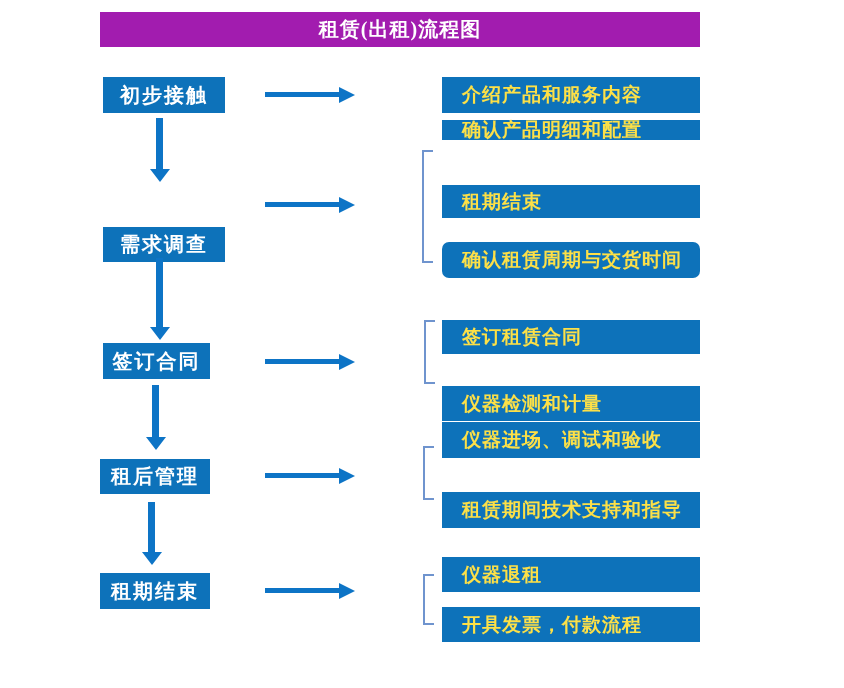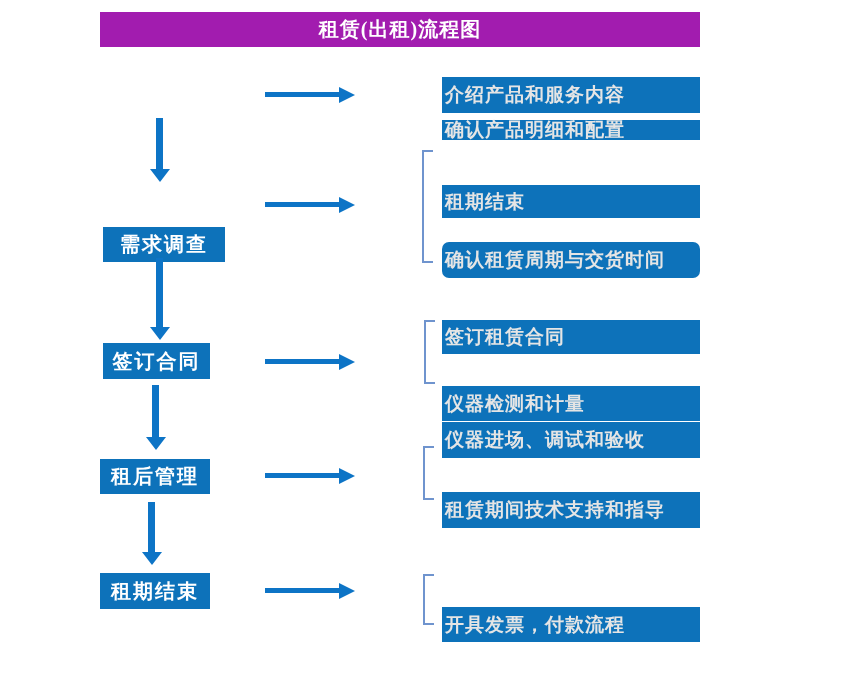--- a/index.html
+++ b/index.html
@@ -11,23 +11,23 @@
     position:absolute; left:100px; top:12px; width:600px; height:35px;
     background:#a21caf; color:#ffffff; font-weight:bold; font-size:20px;
     display:flex; align-items:center; justify-content:center; letter-spacing:1px;
   }
   .lbox {
     position:absolute; background:#0d72ba; color:#ffffff; font-weight:bold;
     font-size:20px; display:flex; align-items:center; justify-content:center;
     letter-spacing:2px; box-sizing:border-box;
   }
   .rbox {
-    position:absolute; left:442px; width:258px; background:#0d72ba; color:#e5e5e5;
+    position:absolute; left:442px; width:258px; background:#0d72ba; color:#fde047;
     font-weight:bold; font-size:19px; display:flex; align-items:center;
-    padding-left:3px; box-sizing:border-box; letter-spacing:1px; white-space:nowrap;
+    padding-left:20px; box-sizing:border-box; letter-spacing:1px; white-space:nowrap;
   }
   .varrow { position:absolute; width:7px; background:#0d74c6; }
   .varrow::after {
     content:""; position:absolute; top:100%; left:50%; transform:translateX(-50%);
     border-left:10px solid transparent; border-right:10px solid transparent;
     border-top:13px solid #0d74c6;
   }
   .harrow { position:absolute; width:74px; height:5px; background:#0d74c6; }
   .harrow::after {
     content:""; position:absolute; left:100%; top:50%; transform:translateY(-50%);
@@ -39,20 +39,21 @@
     border:2px solid #6f94ce; border-right:none; background:transparent;
   }
 </style>
 </head>
 <body>
 
 <div class="canvas">
 
   <div class="titlebar">租赁(出租)流程图</div>
 
+  <div class="lbox" style="left:103px; top:77px;  width:122px; height:36px;">初步接触</div>
   <div class="lbox" style="left:103px; top:187px; width:122px; height:35px;margin-top:40px;">需求调查</div>
   <div class="lbox" style="left:103px; top:343px; width:107px; height:36px;">签订合同</div>
   <div class="lbox" style="left:100px; top:459px; width:110px; height:35px;text-align:right;">租后管理</div>
   <div class="lbox" style="left:100px; top:573px; width:110px; height:36px;">租期结束</div>
 
   <div class="varrow" style="left:156px; top:118px; height:51px;"></div>
   <div class="varrow" style="left:156px; top:258px; height:69px;"></div>
   <div class="varrow" style="left:152px; top:385px; height:52px;"></div>
   <div class="varrow" style="left:148px; top:502px; height:50px;"></div>
 
@@ -68,15 +69,16 @@
   <div class="bracket" style="left:423px; top:574px; height:51px;"></div>
 
   <div class="rbox" style="top:77px;  height:36px;">介绍产品和服务内容</div>
   <div class="rbox" style="top:120px; height:20px;text-align:center;">确认产品明细和配置</div>
   <div class="rbox" style="top:185px; height:33px;">租期结束</div>
   <div class="rbox" style="top:242px; height:36px;border-radius:7px;">确认租赁周期与交货时间</div>
   <div class="rbox" style="top:320px; height:34px;">签订租赁合同</div>
   <div class="rbox" style="top:362px; height:35px;margin-top:24px;">仪器检测和计量</div>
   <div class="rbox" style="top:422px; height:36px;">仪器进场、调试和验收</div>
   <div class="rbox" style="top:492px; height:36px;">租赁期间技术支持和指导</div>
+  <div class="rbox" style="top:557px; height:35px;">仪器退租</div>
   <div class="rbox" style="top:607px; height:35px;">开具发票，付款流程</div>
 
 </div>
 
 </body></html>

